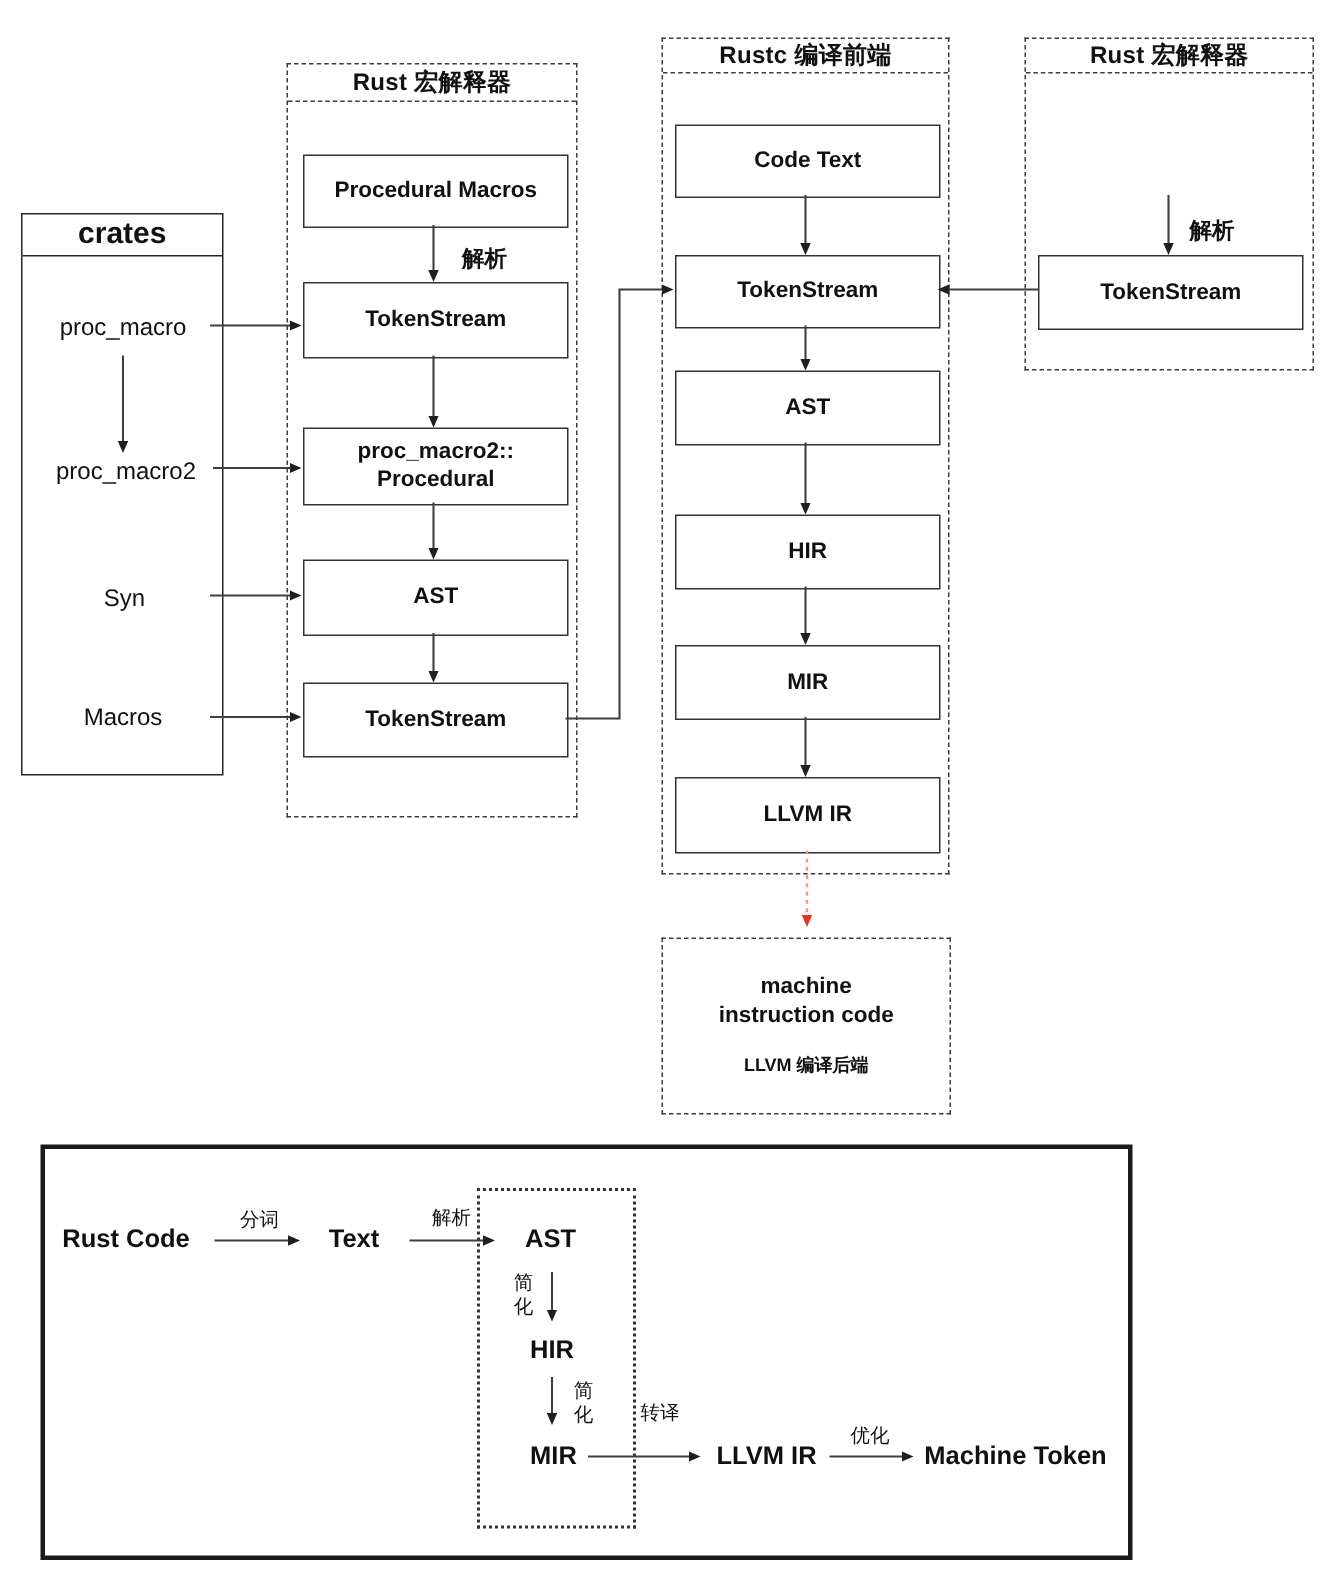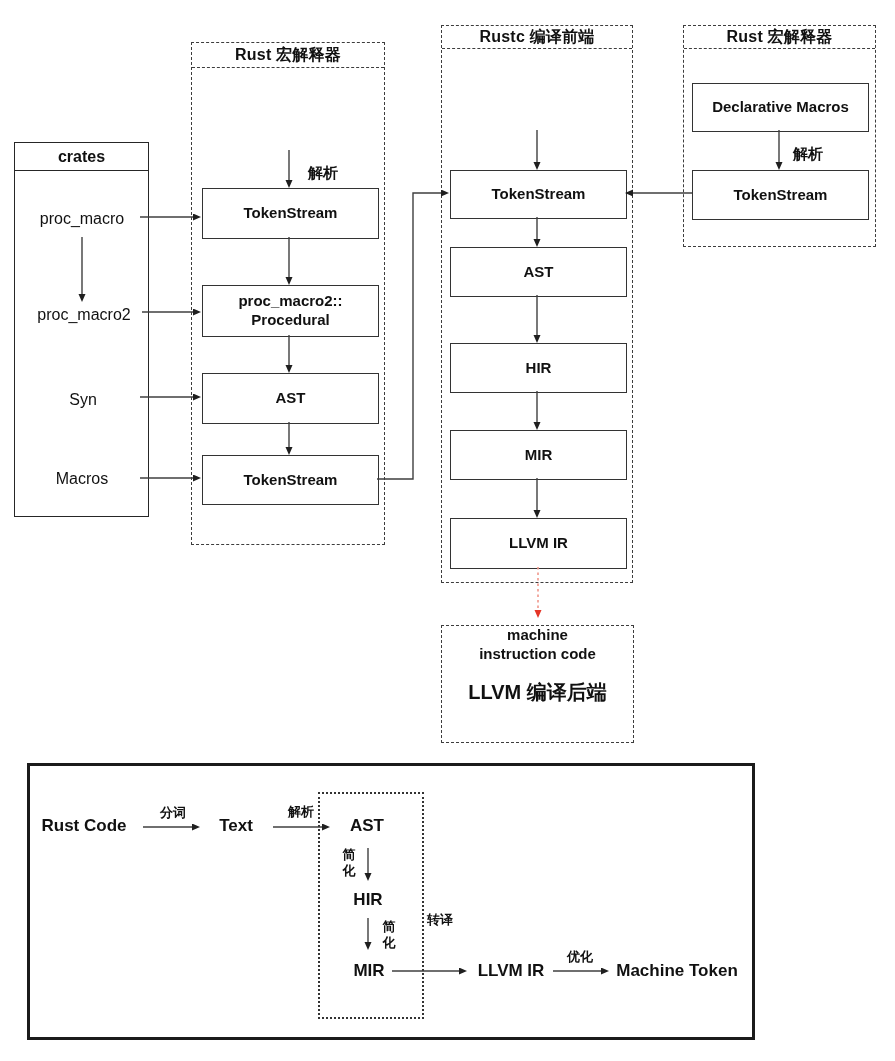--- a/index.html
+++ b/index.html
@@ -10,42 +10,42 @@
   
   .panel{position:absolute;border:1.5px dashed #3d3d3d;background:transparent;}
   .panel-title{
     position:absolute;left:0;right:0;top:0;display:flex;align-items:center;justify-content:center;
     font-weight:bold;font-size:16px;border-bottom:1.5px dashed #3d3d3d;letter-spacing:.2px;
   }
   
   .crates-panel{position:absolute;border:1.6px solid #262626;background:#fff;}
   .crates-title{
     position:absolute;left:0;right:0;top:0;height:27px;display:flex;align-items:center;justify-content:center;
-    font-weight:bold;font-size:16px;border-bottom:1.6px solid #262626;
+    font-weight:bold;font-size:20px;border-bottom:1.6px solid #262626;
   }
   .crate-item{position:absolute;transform:translate(-50%,-50%);font-weight:normal;font-size:16px;white-space:nowrap;}
   
   .node{
     position:absolute;background:#fff;border:1.5px solid #333;display:flex;align-items:center;justify-content:center;
     text-align:center;font-weight:bold;font-size:15px;line-height:1.25;white-space:pre-line;
   }
   
   .cnlabel{position:absolute;transform:translate(-50%,-50%);font-weight:bold;font-size:15px;white-space:nowrap;}
   
   .machine-box{
     position:absolute;border:1.5px dashed #3d3d3d;background:#fff;display:flex;flex-direction:column;
-    align-items:center;text-align:center;
+    align-items:center;justify-content:center;text-align:center;
   }
   .machine-line{font-weight:bold;font-size:15px;line-height:1.25;}
-  .machine-backend{font-weight:bold;font-size:20px;margin-top:15px;}
+  .machine-backend{font-weight:bold;font-size:12px;margin-top:15px;}
   
   .bottom-frame{position:absolute;border:3px solid #1b1b1b;background:#fff;}
   .dotted-box{position:absolute;border:2px dotted #333;background:transparent;}
   .fnode{position:absolute;transform:translate(-50%,-50%);font-weight:bold;font-size:17px;white-space:nowrap;}
-  .elabel{position:absolute;transform:translate(-50%,-50%);font-weight:bold;font-size:13px;white-space:nowrap;}
+  .elabel{position:absolute;transform:translate(-50%,-50%);font-weight:normal;font-size:13px;white-space:nowrap;}
   .vstack{width:15px;word-break:break-all;line-height:1.2;text-align:center;white-space:normal;}
   .arrows{position:absolute;left:0;top:0;pointer-events:none;}
 </style>
 </head>
 <body>
 
 <div class="stage">
 
   <div class="panel" style="left:191px;top:42px;width:192px;height:501px">
     <div class="panel-title" style="height:24px">Rust 宏解释器</div>
@@ -60,34 +60,35 @@
   </div>
 
   <div class="crates-panel" style="left:14px;top:142px;width:133px;height:373px">
     <div class="crates-title">crates</div>
     <span class="crate-item" style="left:67px;top:76px">proc_macro</span>
     <span class="crate-item" style="left:69px;top:172px">proc_macro2</span>
     <span class="crate-item" style="left:68px;top:257px">Syn</span>
     <span class="crate-item" style="left:67px;top:336px">Macros</span>
   </div>
 
+  <div class="node" style="left:202px;top:103px;width:175px;height:47px">Procedural Macros</div>
   <div class="node" style="left:202px;top:188px;width:175px;height:49px">TokenStream</div>
   <div class="node" style="left:202px;top:285px;width:175px;height:50px">proc_macro2::
 Procedural</div>
   <div class="node" style="left:202px;top:373px;width:175px;height:49px">AST</div>
   <div class="node" style="left:202px;top:455px;width:175px;height:48px">TokenStream</div>
   <span class="cnlabel" style="left:323px;top:173px">解析</span>
 
+  <div class="node" style="left:450px;top:83px;width:175px;height:47px">Code Text</div>
   <div class="node" style="left:450px;top:170px;width:175px;height:47px">TokenStream</div>
   <div class="node" style="left:450px;top:247px;width:175px;height:48px">AST</div>
   <div class="node" style="left:450px;top:343px;width:175px;height:48px">HIR</div>
   <div class="node" style="left:450px;top:430px;width:175px;height:48px">MIR</div>
   <div class="node" style="left:450px;top:518px;width:175px;height:49px">LLVM IR</div>
 
-  <div class="node" style="left:692px;top:83px;width:175px;height:47px">Declarative Macros</div>
   <div class="node" style="left:692px;top:170px;width:175px;height:48px">TokenStream</div>
   <span class="cnlabel" style="left:808px;top:154px">解析</span>
 
   <div class="machine-box" style="left:441px;top:625px;width:191px;height:116px">
     <div class="machine-line">machine</div>
     <div class="machine-line">instruction code</div>
     <div class="machine-backend">LLVM 编译后端</div>
   </div>
 
   <div class="bottom-frame" style="left:27px;top:763px;width:722px;height:271px"></div>
@@ -98,21 +99,21 @@
   <span class="fnode" style="left:367px;top:826px">AST</span>
   <span class="fnode" style="left:368px;top:900px">HIR</span>
   <span class="fnode" style="left:369px;top:971px">MIR</span>
   <span class="fnode" style="left:511px;top:971px">LLVM IR</span>
   <span class="fnode" style="left:677px;top:971px">Machine Token</span>
 
   <span class="elabel" style="left:173px;top:813px">分词</span>
   <span class="elabel" style="left:301px;top:812px">解析</span>
   <span class="elabel vstack" style="left:349px;top:863px">简化</span>
   <span class="elabel vstack" style="left:389px;top:935px">简化</span>
-  <span class="elabel" style="left:440px;top:920px">转译</span>
+  <span class="elabel" style="left:440px;top:942px">转译</span>
   <span class="elabel" style="left:580px;top:957px">优化</span>
 
   <svg class="arrows" width="895" height="1061" viewBox="0 0 895 1061">
     <defs>
       <marker id="mA" markerWidth="9" markerHeight="8" refX="1" refY="3.5" orient="auto" markerUnits="userSpaceOnUse">
         <path d="M0,0 L8,3.5 L0,7 Z" fill="#1f1f1f"></path>
       </marker>
       <marker id="mR" markerWidth="9" markerHeight="8" refX="1" refY="3.5" orient="auto" markerUnits="userSpaceOnUse">
         <path d="M0,0 L8,3.5 L0,7 Z" fill="#e53426"></path>
       </marker>

